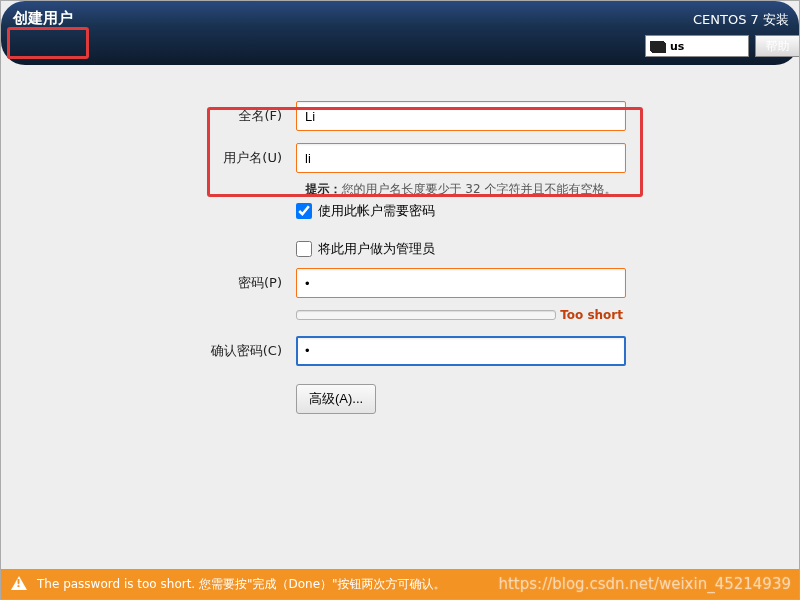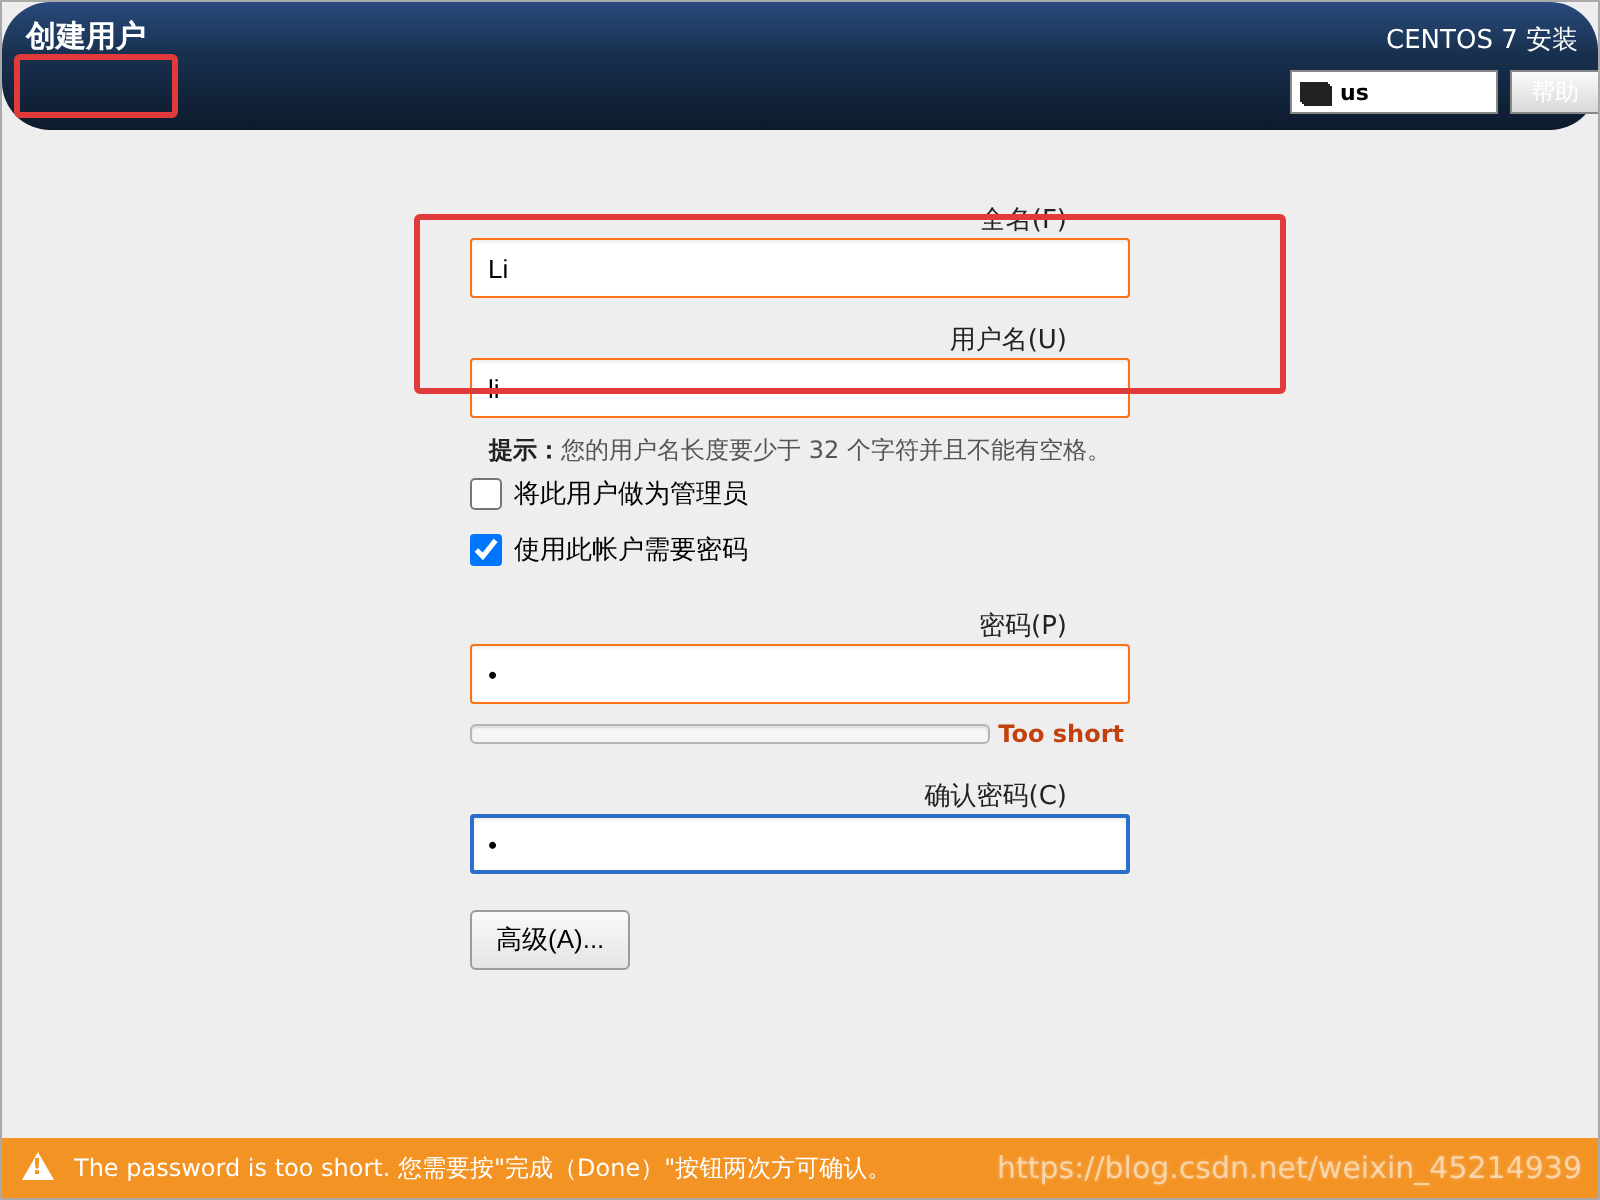--- a/index.html
+++ b/index.html
@@ -10,21 +10,21 @@
   .header-title { position: absolute; top: 8px; left: 12px; font-size: 15px; font-weight: bold; }
   .done-btn { position: absolute; top: 30px; left: 12px; background: linear-gradient(#3b7cc4,#265c99); border: 1px solid #1a3f6b; border-radius: 3px; color:#fff; padding: 4px 14px; font-size: 13px; cursor:pointer; box-shadow: inset 0 1px 0 rgba(255,255,255,.25); }
   .done-highlight { position:absolute; top:26px; left:6px; width:82px; height:32px; border:3px solid #e03a3a; border-radius:3px; pointer-events:none; }
 
   .header-right { position:absolute; top:10px; right:10px; color:#fff; font-size:13px; }
   .keyboard-selector { position:absolute; top:34px; right:50px; width:104px; height:22px; background:#fff; border:1px solid #888; color:#000; display:flex; align-items:center; padding:0 4px; cursor:pointer; }
   .kbd-icon { width:14px; height:10px; background:#222; margin-right:6px; box-shadow: 1px 1px 0 #222, 2px 2px 0 #222; }
   .help-btn { position:absolute; top:34px; right:0; width:44px; height:22px; background:linear-gradient(#fafafa,#d8d8d8); border:1px solid #888; border-right:none; text-align:center; line-height:20px; font-size:12px; cursor:pointer; }
 
   .form-area { position:absolute; top:92px; left:0; right:0; padding: 8px 0; }
-  .row { display:flex; align-items:center; margin-bottom:12px;flex-direction:column; }
+  .row { display:flex; align-items:center; margin-bottom:12px; }
   .label { width:295px; text-align:right; padding-right:14px; font-size:13px; color:#222; }
   .field { width:330px; }
   .text-input { width:330px; height:30px; padding:4px 8px; font-size:13px; border:1px solid #f97316; border-radius:2px; background:#fff; box-shadow: inset 0 1px 2px rgba(0,0,0,.08); }
   .hint { font-size:12px; color:#555; margin-left:0; }
   .hint-strong { font-weight:bold; color:#222; }
   .check-row { display:flex; align-items:center; margin-bottom:6px; }
   .chk { width:16px; height:16px; margin-right:6px; }
   .strength-bar { width:260px; height:10px; border:1px solid #b5b5b5; border-radius:3px; background:#f5f5f5; display:inline-block; vertical-align:middle; box-shadow: inset 0 1px 1px rgba(0,0,0,.1); }
   .strength-text { display:inline-block; margin-left:0; font-weight:bold; font-size:12px; color:#c2410c; vertical-align:middle; }
   .adv-btn { margin-top:6px; background:linear-gradient(#fafafa,#e4e4e4); border:1px solid #9c9c9c; border-radius:3px; padding:5px 12px; font-size:13px; cursor:pointer; }
@@ -69,33 +69,33 @@
     </div>
   </div>
 
   <div class="row" style="margin-top:-4px;margin-bottom:4px;text-align:center;">
     <div class="label"></div>
     <div class="field hint">
       <span class="hint-strong">提示：</span><span>您的用户名长度要少于 32 个字符并且不能有空格。</span>
     </div>
   </div>
 
+  <div class="row" style="margin-bottom:14px;">
+    <div class="label"></div>
+    <div class="field check-row">
+      <input type="checkbox" class="chk" checked="" style="">
+      <span>使用此帐户需要密码</span>
+    </div>
+  </div>
+
   <div class="row" style="margin-bottom:4px;">
     <div class="label"></div>
     <div class="field check-row">
       <input type="checkbox" class="chk" style="">
       <span>将此用户做为管理员</span>
-    </div>
-  </div>
-
-  <div class="row" style="margin-bottom:14px;">
-    <div class="label"></div>
-    <div class="field check-row">
-      <input type="checkbox" class="chk" checked="" style="">
-      <span>使用此帐户需要密码</span>
     </div>
   </div>
 
   <div class="row">
     <div class="label">密码(P)</div>
     <div class="field">
       <input class="text-input" type="text" value="•" style="">
     </div>
   </div>
 

